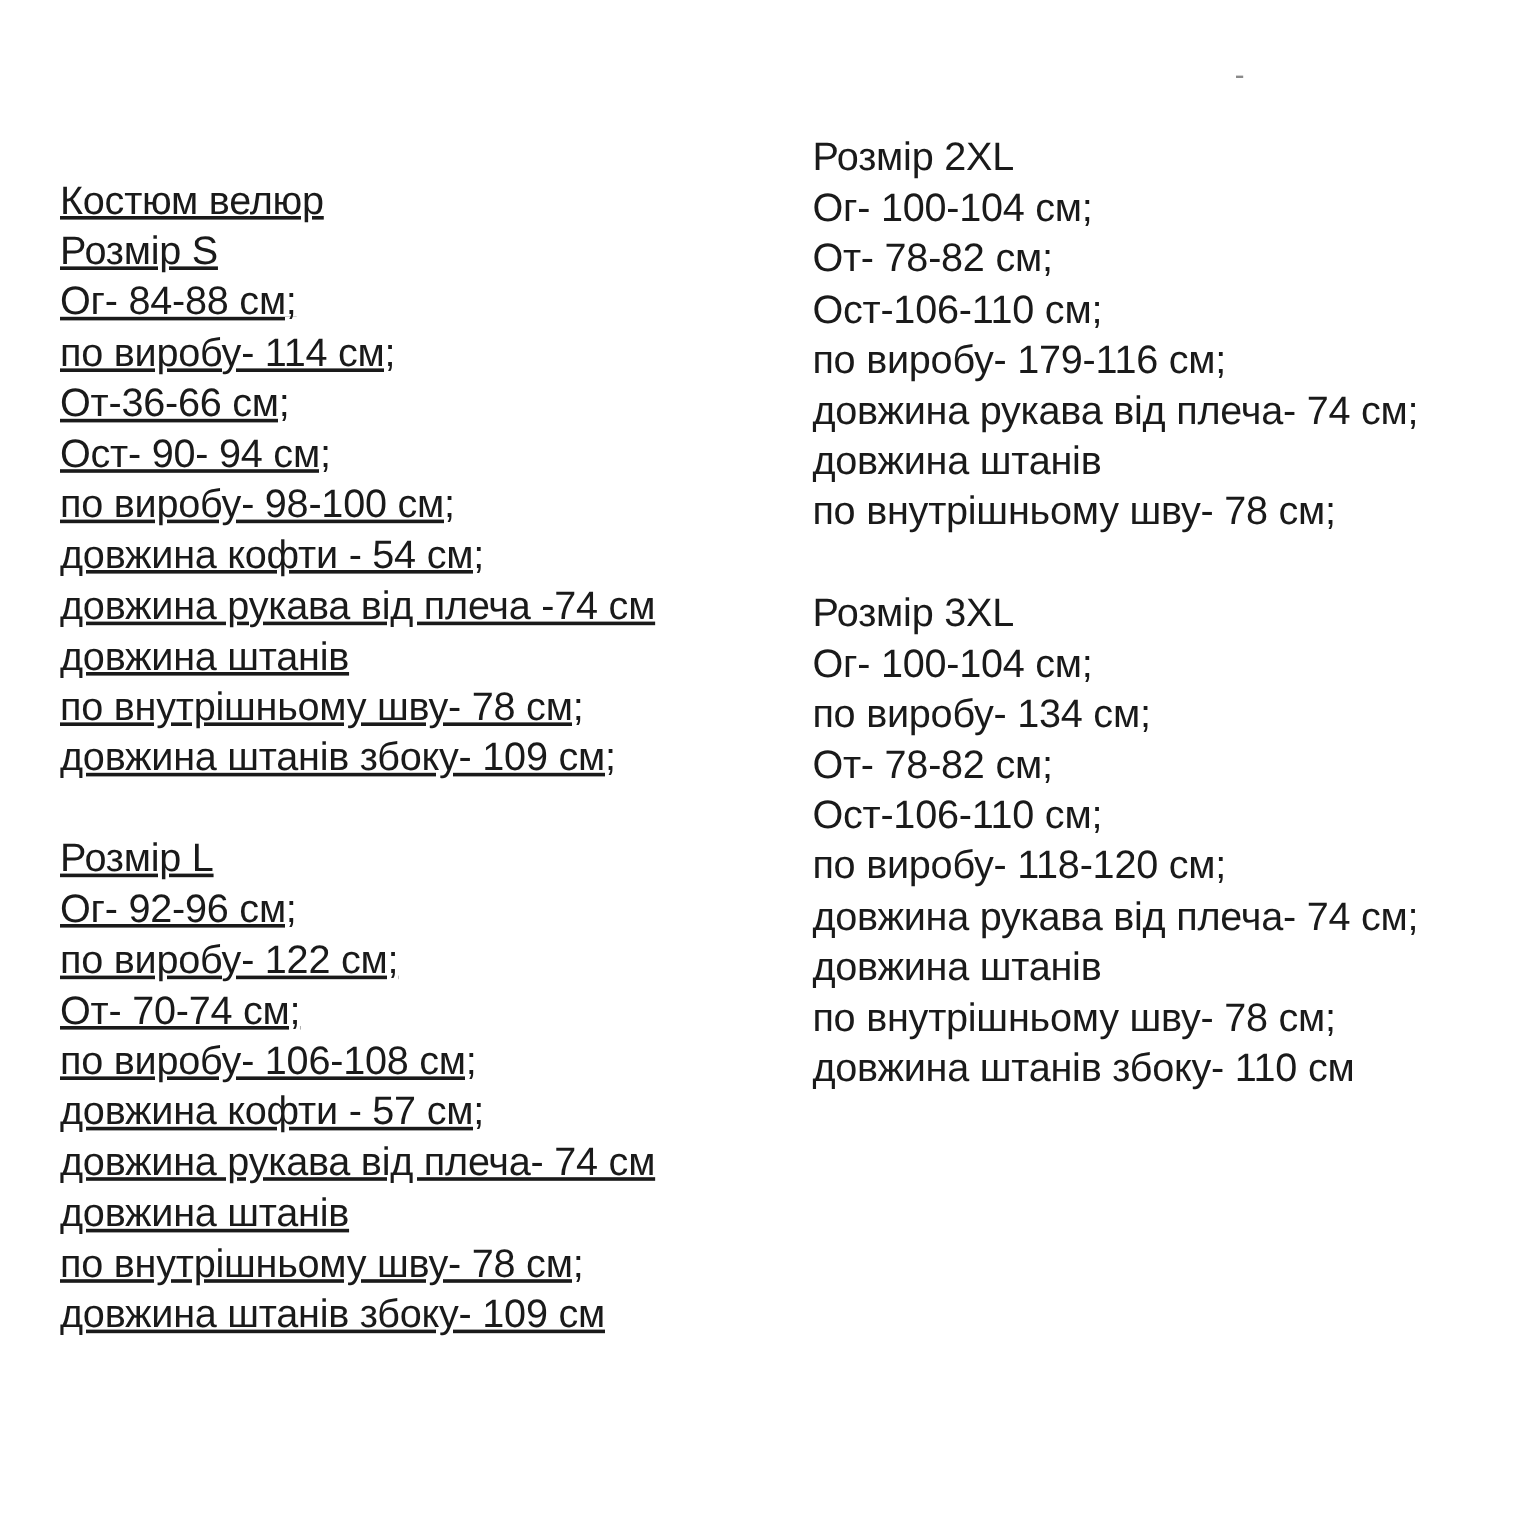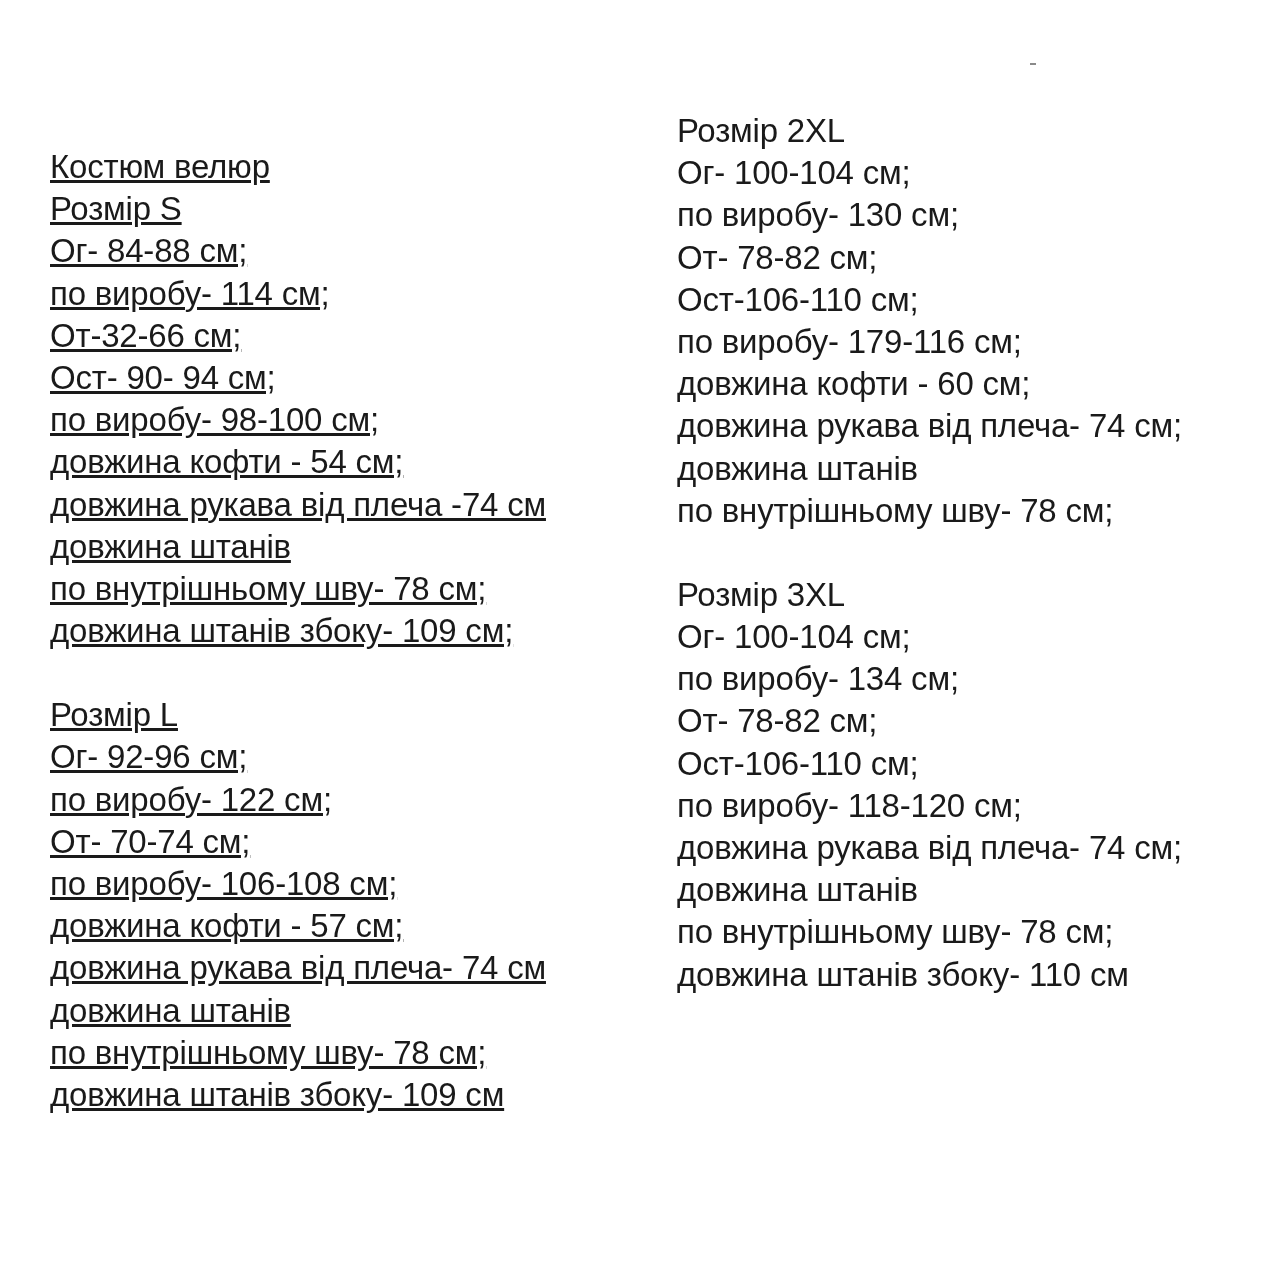--- a/index.html
+++ b/index.html
@@ -18,21 +18,21 @@
 <body>
 
 <div class="artifact"></div>
 
 <div class="col col-left">
   <span class="line">Костюм велюр</span>
   <div>
     <span class="line">Розмір S</span>
     <span class="line">Ог- 84-88 см;</span>
     <span class="line">по виробу- 114 см;</span>
-    <span class="line">От-32-66 см;</span>
+    <span class="line">От-36-66 см;</span>
     <span class="line">Ост- 90- 94 см;</span>
     <span class="line">по виробу- 98-100 см;</span>
     <span class="line">довжина кофти - 54 см;</span>
     <span class="line">довжина рукава від плеча -74 см</span>
     <span class="line">довжина штанів</span>
     <span class="line">по внутрішньому шву- 78 см;</span>
     <span class="line">довжина штанів збоку- 109 см;</span>
   </div>
   <span class="gap"></span>
   <div>
@@ -46,25 +46,23 @@
     <span class="line">довжина штанів</span>
     <span class="line">по внутрішньому шву- 78 см;</span>
     <span class="line">довжина штанів збоку- 109 см</span>
   </div>
 </div>
 
 <div class="col col-right">
   <div>
     <span class="line">Розмір 2XL</span>
     <span class="line">Ог- 100-104 см;</span>
-    <span class="line">по виробу- 130 см;</span>
     <span class="line">От- 78-82 см;</span>
     <span class="line">Ост-106-110 см;</span>
     <span class="line">по виробу- 179-116 см;</span>
-    <span class="line">довжина кофти - 60 см;</span>
     <span class="line">довжина рукава від плеча- 74 см;</span>
     <span class="line">довжина штанів</span>
     <span class="line">по внутрішньому шву- 78 см;</span>
   </div>
   <span class="gap"></span>
   <div>
     <span class="line">Розмір 3XL</span>
     <span class="line">Ог- 100-104 см;</span>
     <span class="line">по виробу- 134 см;</span>
     <span class="line">От- 78-82 см;</span>

